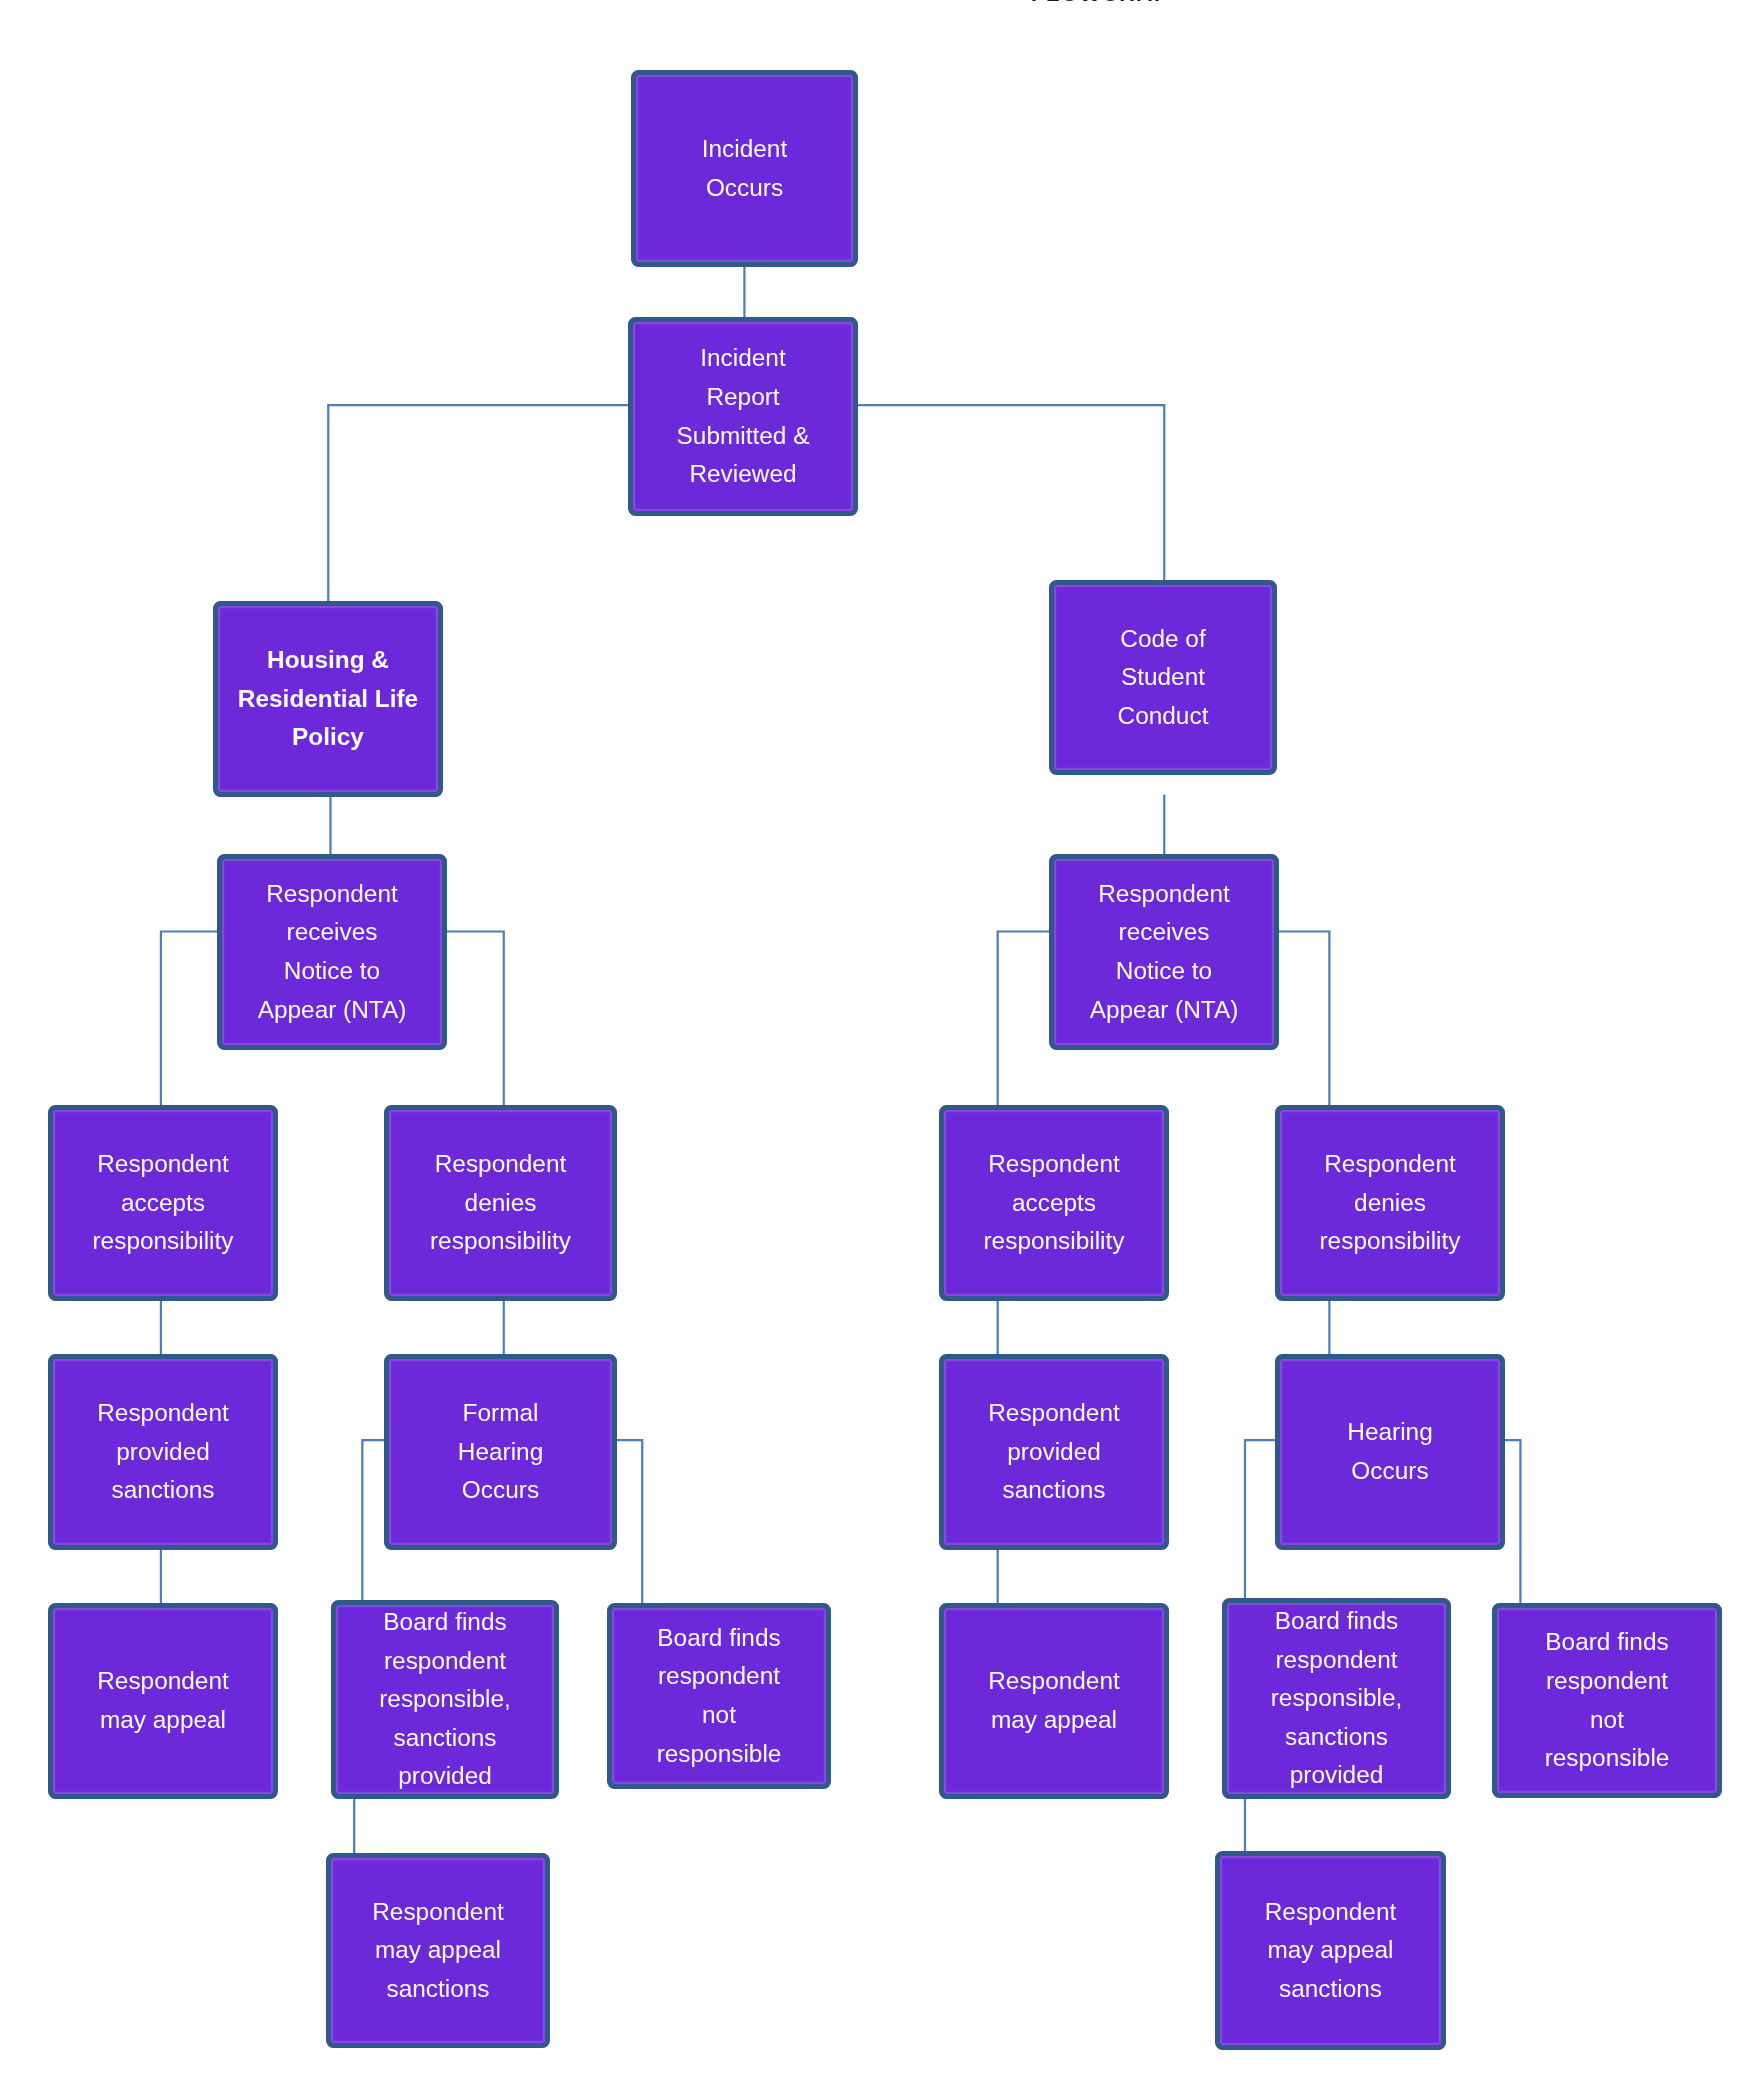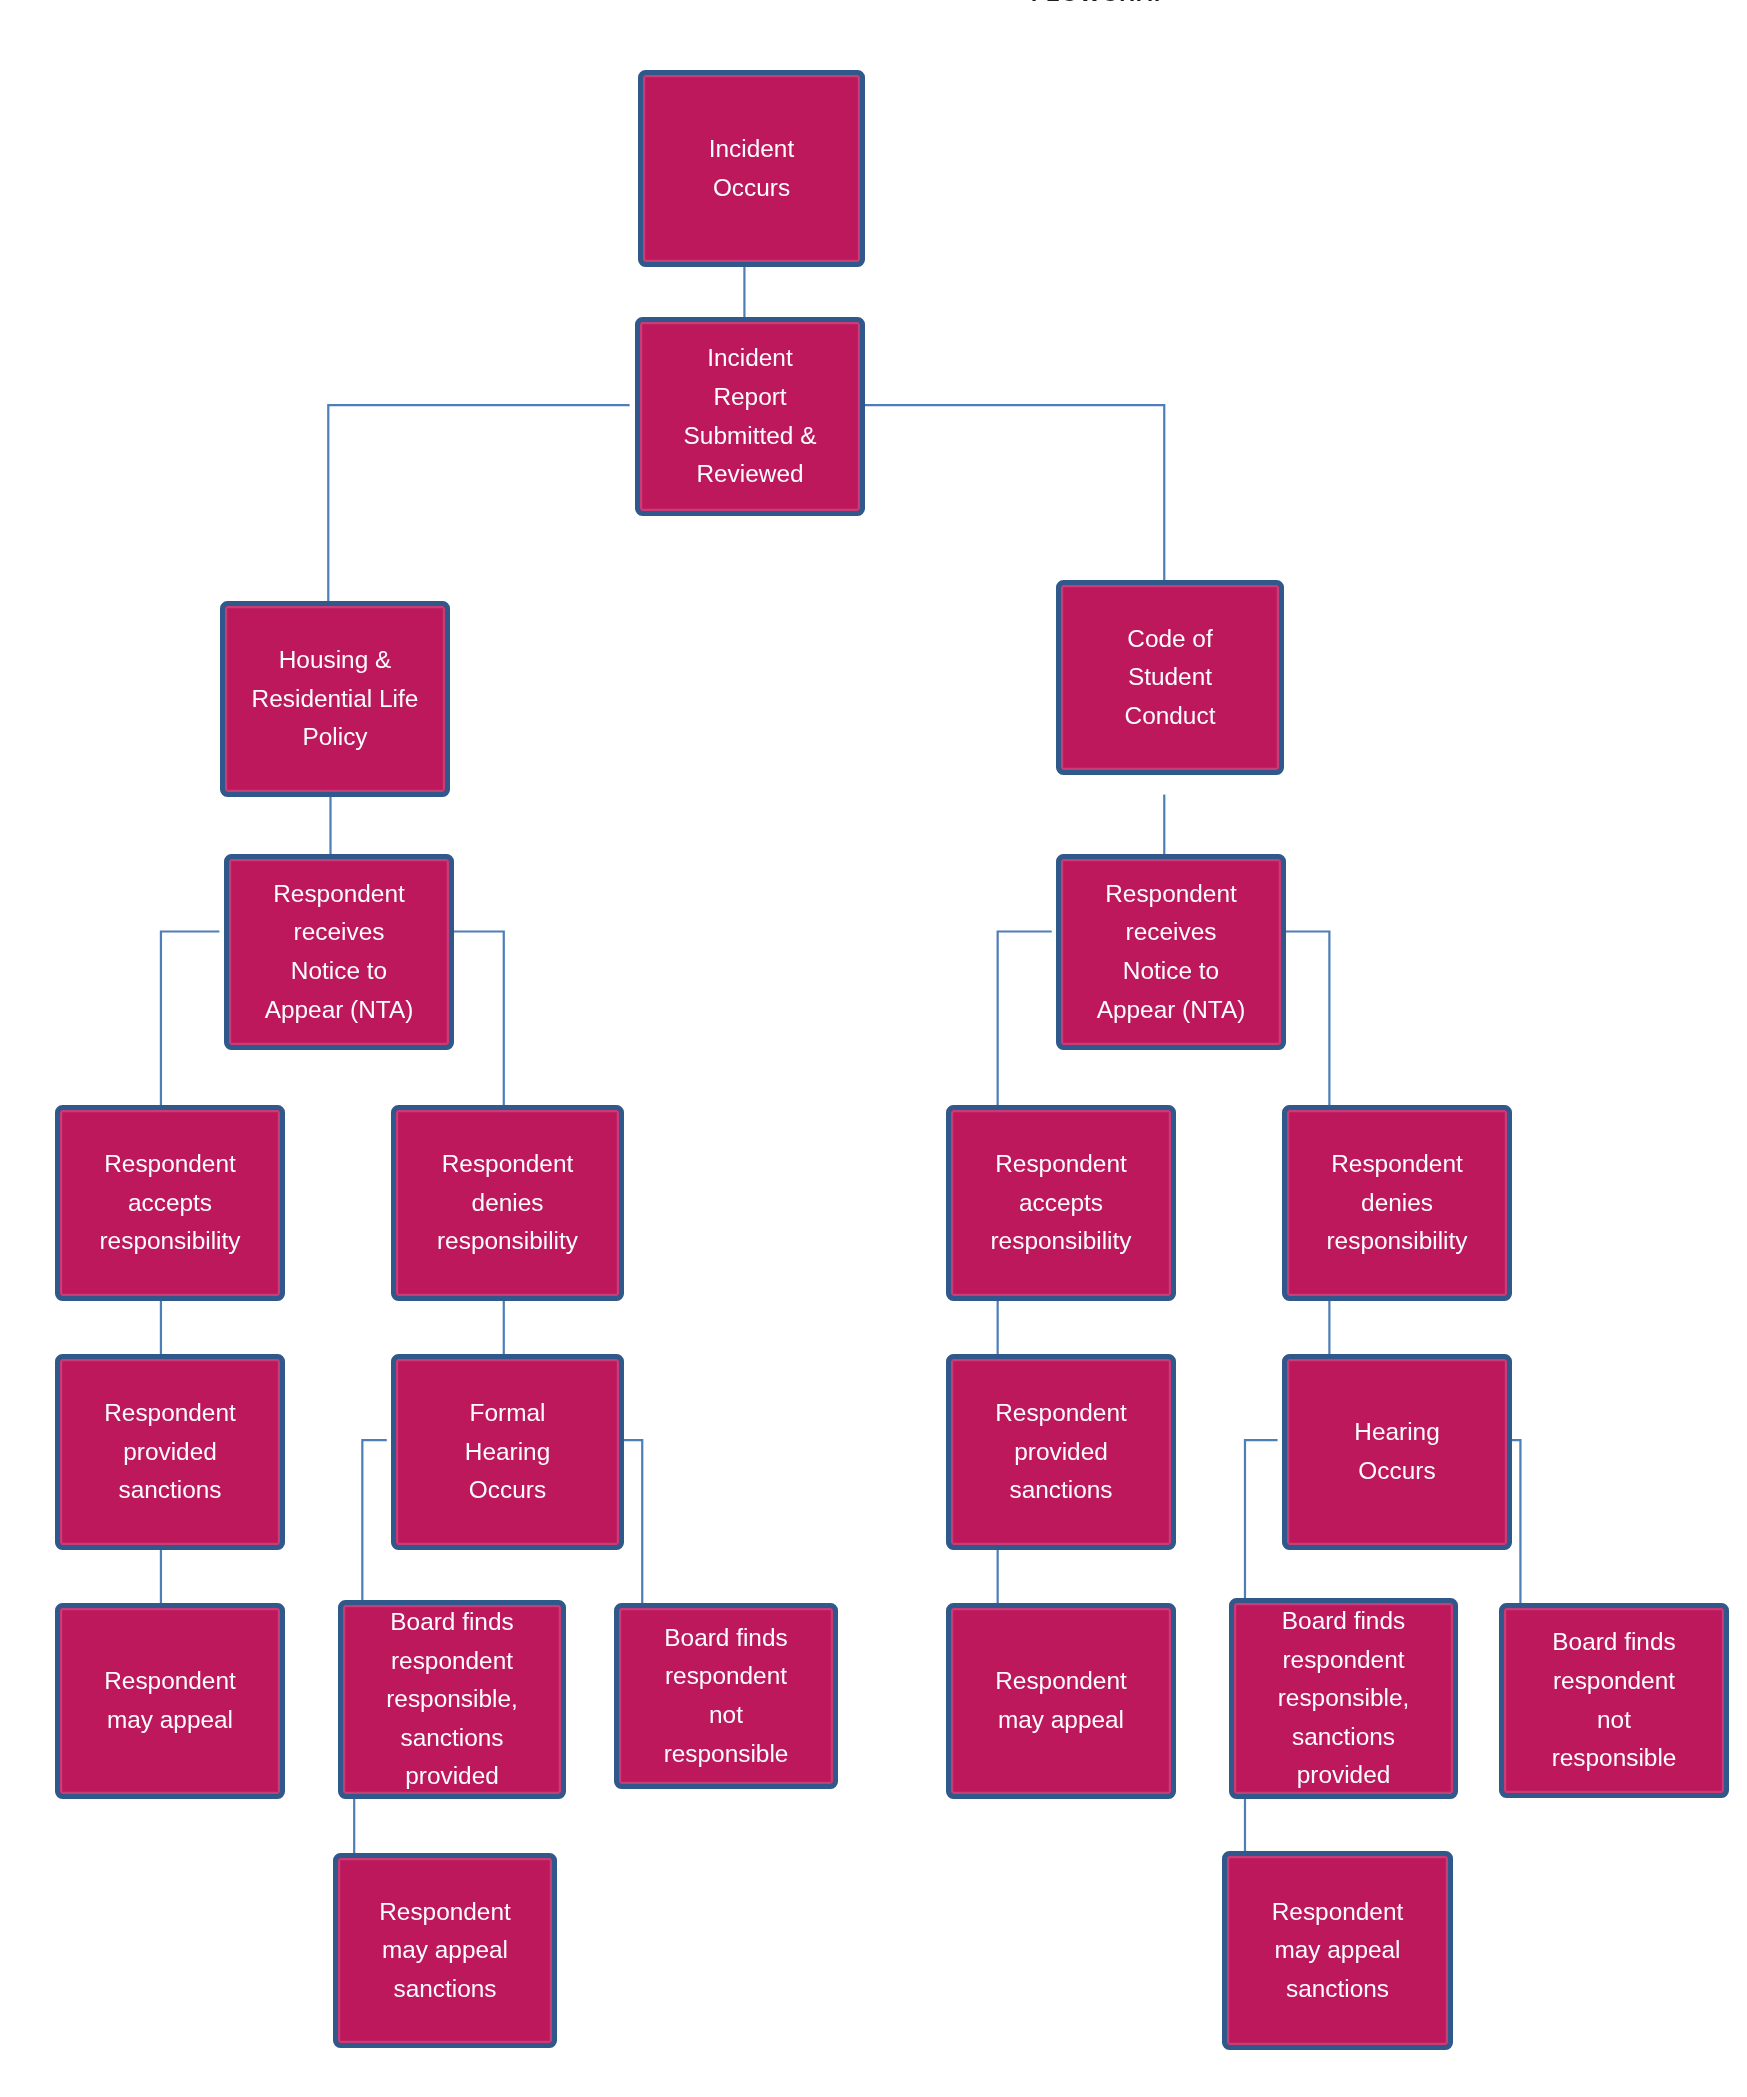--- a/index.html
+++ b/index.html
@@ -34,34 +34,33 @@
   }
   svg.wires {
     position: absolute;
     left: 0;
     top: 0;
     pointer-events: none;
   }
   .node {
     position: absolute;
     box-sizing: border-box;
-    background: #be185d;
+    background: #6d28d9;
     border: 5.2px solid #31588a;
     border-radius: 7.4px;
     box-shadow: inset 0 0 0 2.2px rgba(255,255,255,0.16);
     display: flex;
     align-items: center;
     justify-content: center;
     text-align: center;
     color: #fafcfe;
     font-size: 24.4px;
     line-height: 1.58;
     white-space: pre-line;
     padding: 4.4px;
-    margin-left: 7px;
   }
 </style>
 </head>
 <body>
 
 <div class="page">
   <div class="clip-strip">
     <span>FLOWCHART</span>
   </div>
 
@@ -89,21 +88,21 @@
       <path d="M1681,2427 L1681,2502" fill="none" stroke="#4e7eb8" stroke-width="3"></path>
     </svg>
 
   <div id="nodes-layer">
       <div class="node" style="left: 631px; top: 70px; width: 227px; height: 197px;">Incident
 Occurs</div>
       <div class="node" style="left: 628px; top: 317px; width: 230px; height: 199px;">Incident
 Report
 Submitted &amp;
 Reviewed</div>
-      <div class="node" style="left: 213px; top: 601px; width: 230px; height: 196px;">Housing &amp;
+      <div class="node" style="left: 213px; top: 601px; width: 230px; height: 196px; font-weight: bold;">Housing &amp;
 Residential Life
 Policy</div>
       <div class="node" style="left: 1049px; top: 580px; width: 228px; height: 195px;">Code of
 Student
 Conduct</div>
       <div class="node" style="left: 217px; top: 854px; width: 230px; height: 196px;">Respondent
 receives
 Notice to
 Appear (NTA)</div>
       <div class="node" style="left: 1049px; top: 854px; width: 230px; height: 196px;">Respondent

